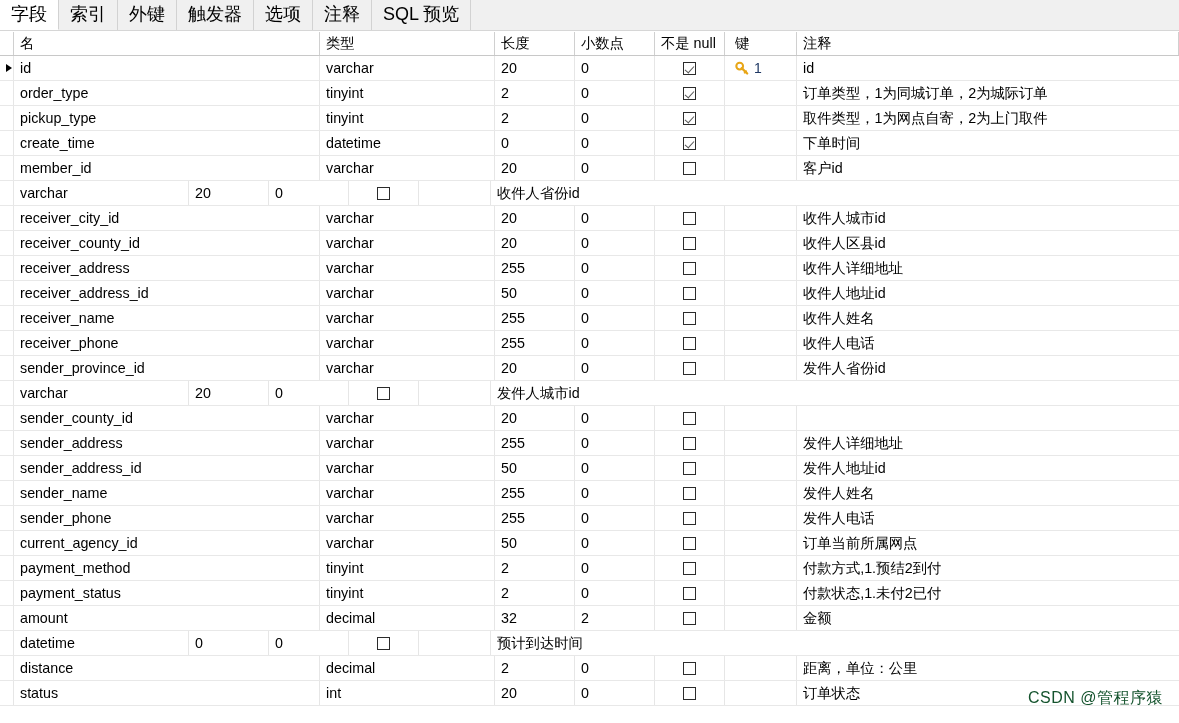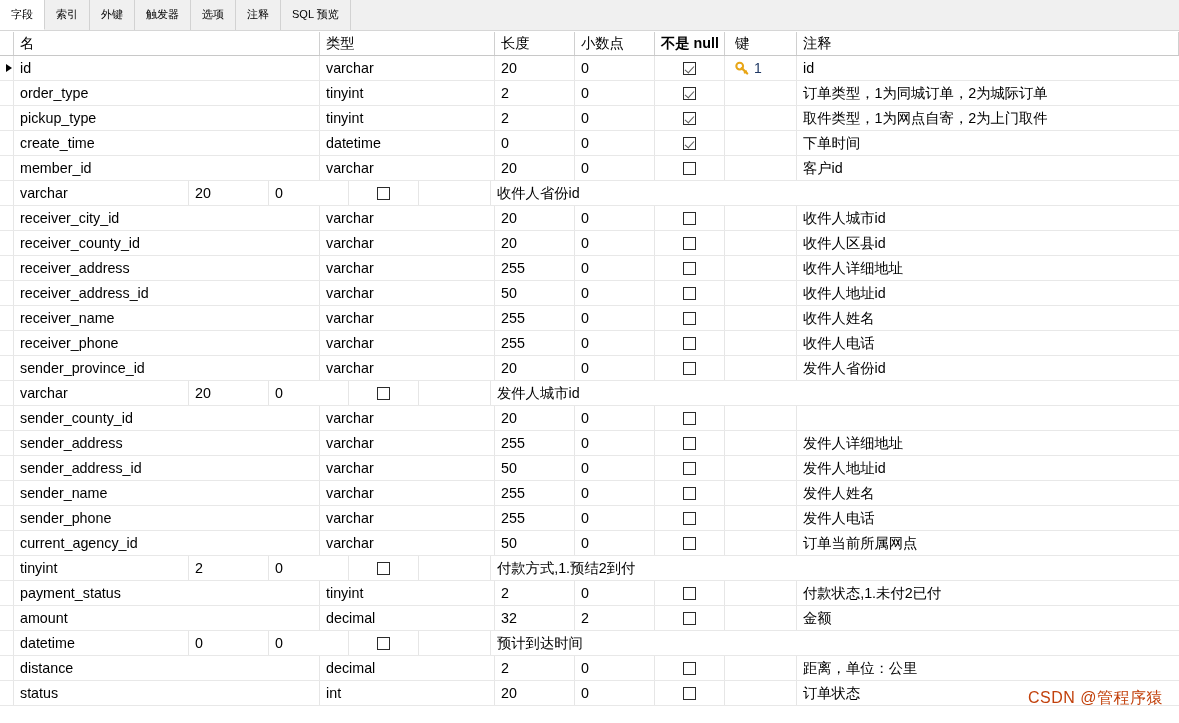--- a/index.html
+++ b/index.html
@@ -24,21 +24,21 @@
     border-bottom: 1px solid #d6d6d6;
     display: flex;
     align-items: flex-end;
     box-sizing: border-box;
     padding-left: 0;
   }
   .tab {
     height: 30px;
     line-height: 29px;
     padding: 0 11px;
-    font-size: 11px;
+    font-size: 18px;
     color: #000;
     background: #f0f0f0;
     border-right: 1px solid #d2d2d2;
     box-sizing: border-box;
     white-space: nowrap;
     cursor: default;
     user-select: none;
   }
   .tab.active {
     background: #ffffff;
@@ -87,21 +87,21 @@
   .c-marker  { width: 14px;  padding-left: 2px; border-right: 1px solid #e6e6e6; justify-content: center;}
   .c-name    { width: 306px; }
   .c-type    { width: 175px; }
   .c-len     { width: 80px;  }
   .c-dec     { width: 80px;  }
   .c-notnull { width: 70px;  justify-content: center; padding-left: 0; }
   .c-key     { width: 72px;  padding-left: 10px; }
   .c-comment { width: 382px; border-right: none; }
 
   .grid-header .c-marker { border-right: 1px solid #d0d0d0; }
-  .grid-header .c-notnull { justify-content: flex-start; padding-left: 6px; font-weight: bold; }
+  .grid-header .c-notnull { justify-content: flex-start; padding-left: 6px; }
 
   
   .row-marker {
     width: 0; height: 0;
     border-left: 6px solid #000;
     border-top: 4.5px solid transparent;
     border-bottom: 4.5px solid transparent;
     margin-left: 2px;
   }
 
@@ -130,21 +130,21 @@
   .keywrap { display: flex; align-items: center; gap: 4px; }
   .key-icon { display: block; }
   .key-num { font-size: 14px; color: #1f3864; }
 
   
   .watermark {
     position: absolute;
     right: 16px;
     bottom: 14px;
     font-size: 16px;
-    color: #c2410c;
+    color: #14532d;
     letter-spacing: 0.5px;
     user-select: none;
     pointer-events: none;
   }
 </style>
 </head>
 <body>
 
 <div class="tabstrip" id="tabstrip">
     <div class="tab active">字段</div>
@@ -413,20 +413,21 @@
         <div class="cell c-len">50</div>
         <div class="cell c-dec">0</div>
         <div class="cell c-notnull">
           <span class="chk"></span>
         </div>
         <div class="cell c-key"></div>
         <div class="cell c-comment">订单当前所属网点</div>
       </div>
       <div class="grid-row">
         <div class="cell c-marker"></div>
+        <div class="cell c-name">payment_method</div>
         <div class="cell c-type">tinyint</div>
         <div class="cell c-len">2</div>
         <div class="cell c-dec">0</div>
         <div class="cell c-notnull">
           <span class="chk"></span>
         </div>
         <div class="cell c-key"></div>
         <div class="cell c-comment">付款方式,1.预结2到付</div>
       </div>
       <div class="grid-row">

